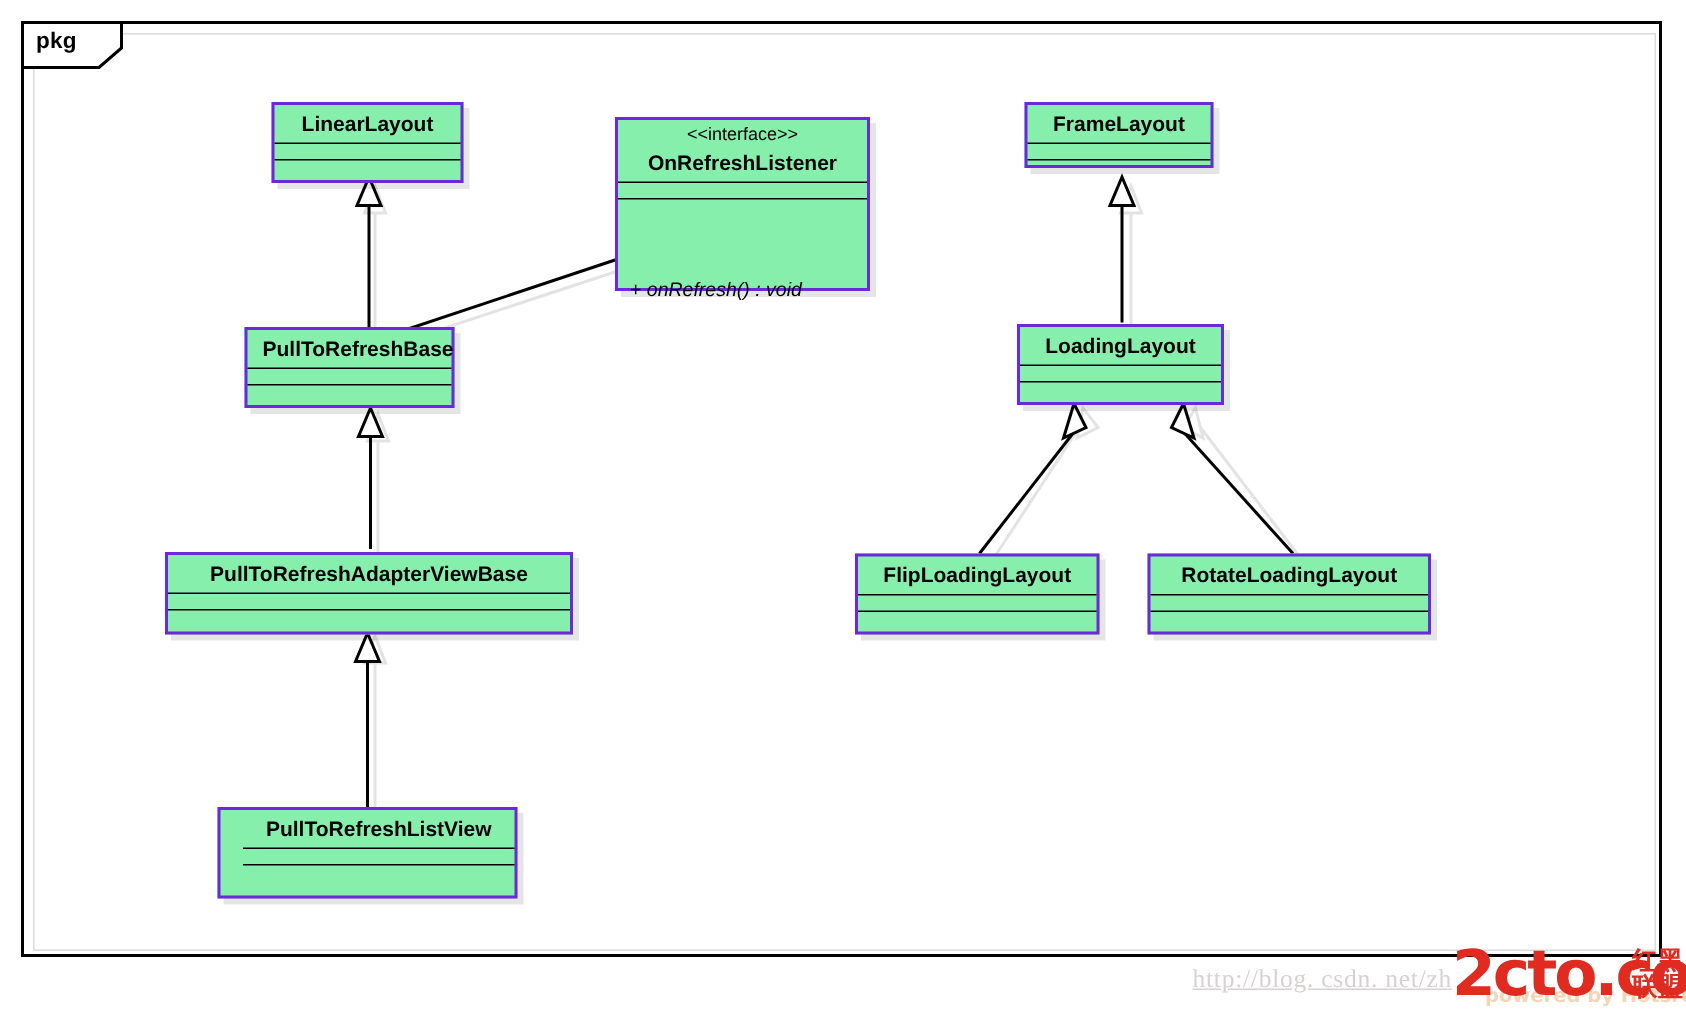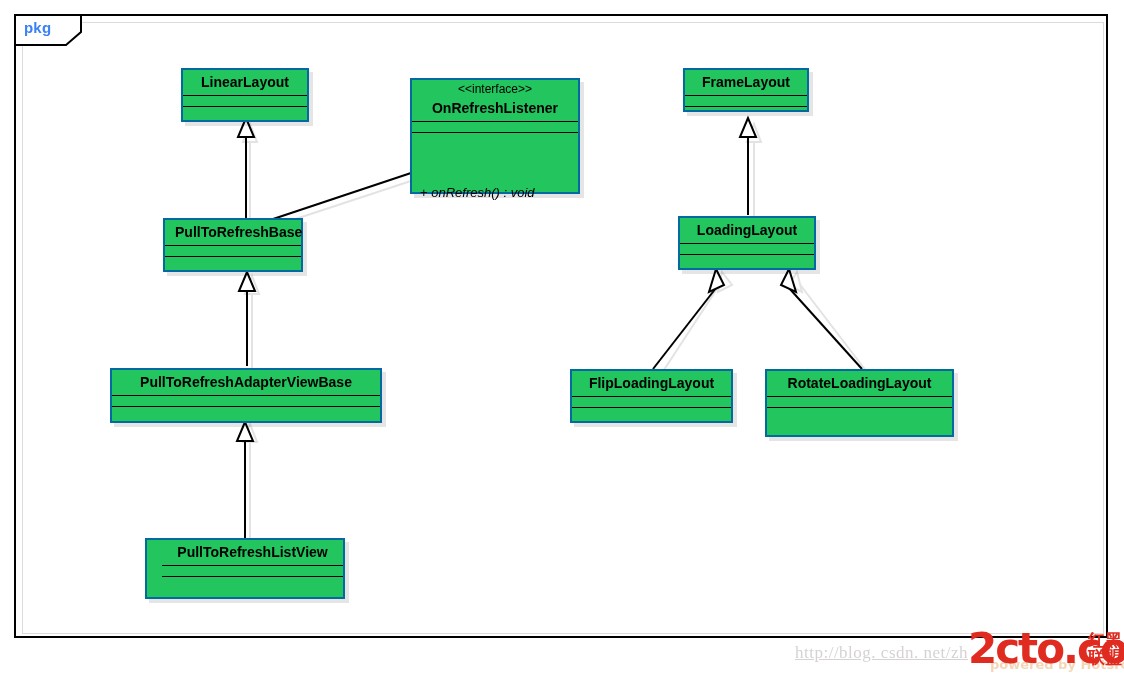--- a/index.html
+++ b/index.html
@@ -45,30 +45,30 @@
     top: 14px;
     width: 68px;
     height: 32px;
   }
   #pkg-tab-label {
     position: absolute;
     left: 24px;
     top: 19px;
     font-size: 15px;
     font-weight: bold;
-    color: #3b82f6;
+    color: #000000;
     letter-spacing: 0.2px;
   }
 
   
   .node {
     position: absolute;
     box-sizing: border-box;
-    background: #22c55e;
-    border: 2px solid #0369a1;
+    background: #86efac;
+    border: 2px solid #6d28d9;
     box-shadow: 4px 4px 0 0 rgba(0,0,0,0.10);
     z-index: 5;
   }
   .node .title {
     text-align: center;
     font-size: 14px;
     font-weight: bold;
     color: #000000;
     padding: 4px 10px 5px 10px;
     white-space: nowrap;
@@ -291,21 +291,21 @@
   </div>
 
   <div class="node" style="left:570px; top:369px; width:163px; height:54px;">
     <div class="title">FlipLoadingLayout</div>
     <div class="sep"></div>
     <div class="compartment small"></div>
     <div class="sep"></div>
     <div class="compartment medium"></div>
   </div>
 
-  <div class="node" style="left:765px; top:369px; width:189px; height:68px;">
+  <div class="node" style="left:765px; top:369px; width:189px; height:54px;">
     <div class="title">RotateLoadingLayout</div>
     <div class="sep"></div>
     <div class="compartment small"></div>
     <div class="sep"></div>
     <div class="compartment medium"></div>
   </div>
 
   <div class="node" style="left:145px; top:538px; width:200px; height:61px;padding-left:15px;">
     <div class="title">PullToRefreshListView</div>
     <div class="sep"></div>

